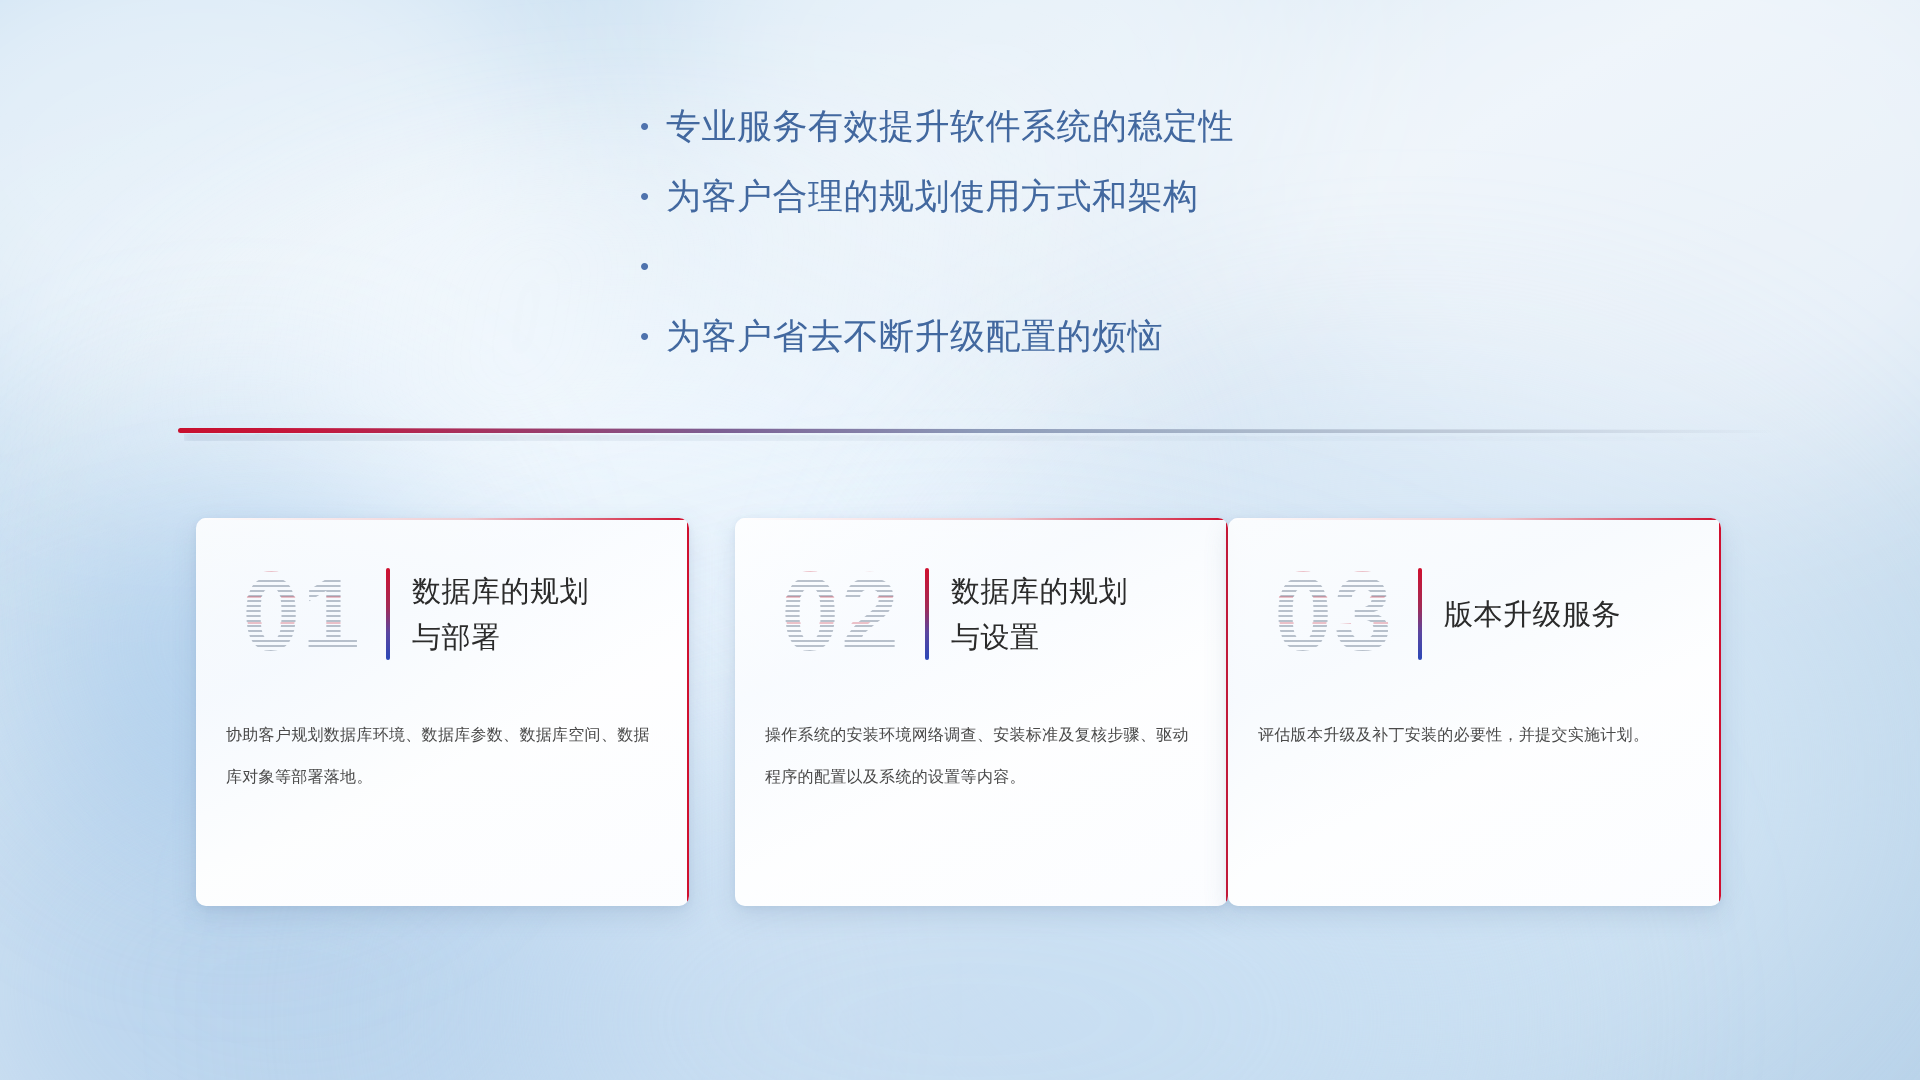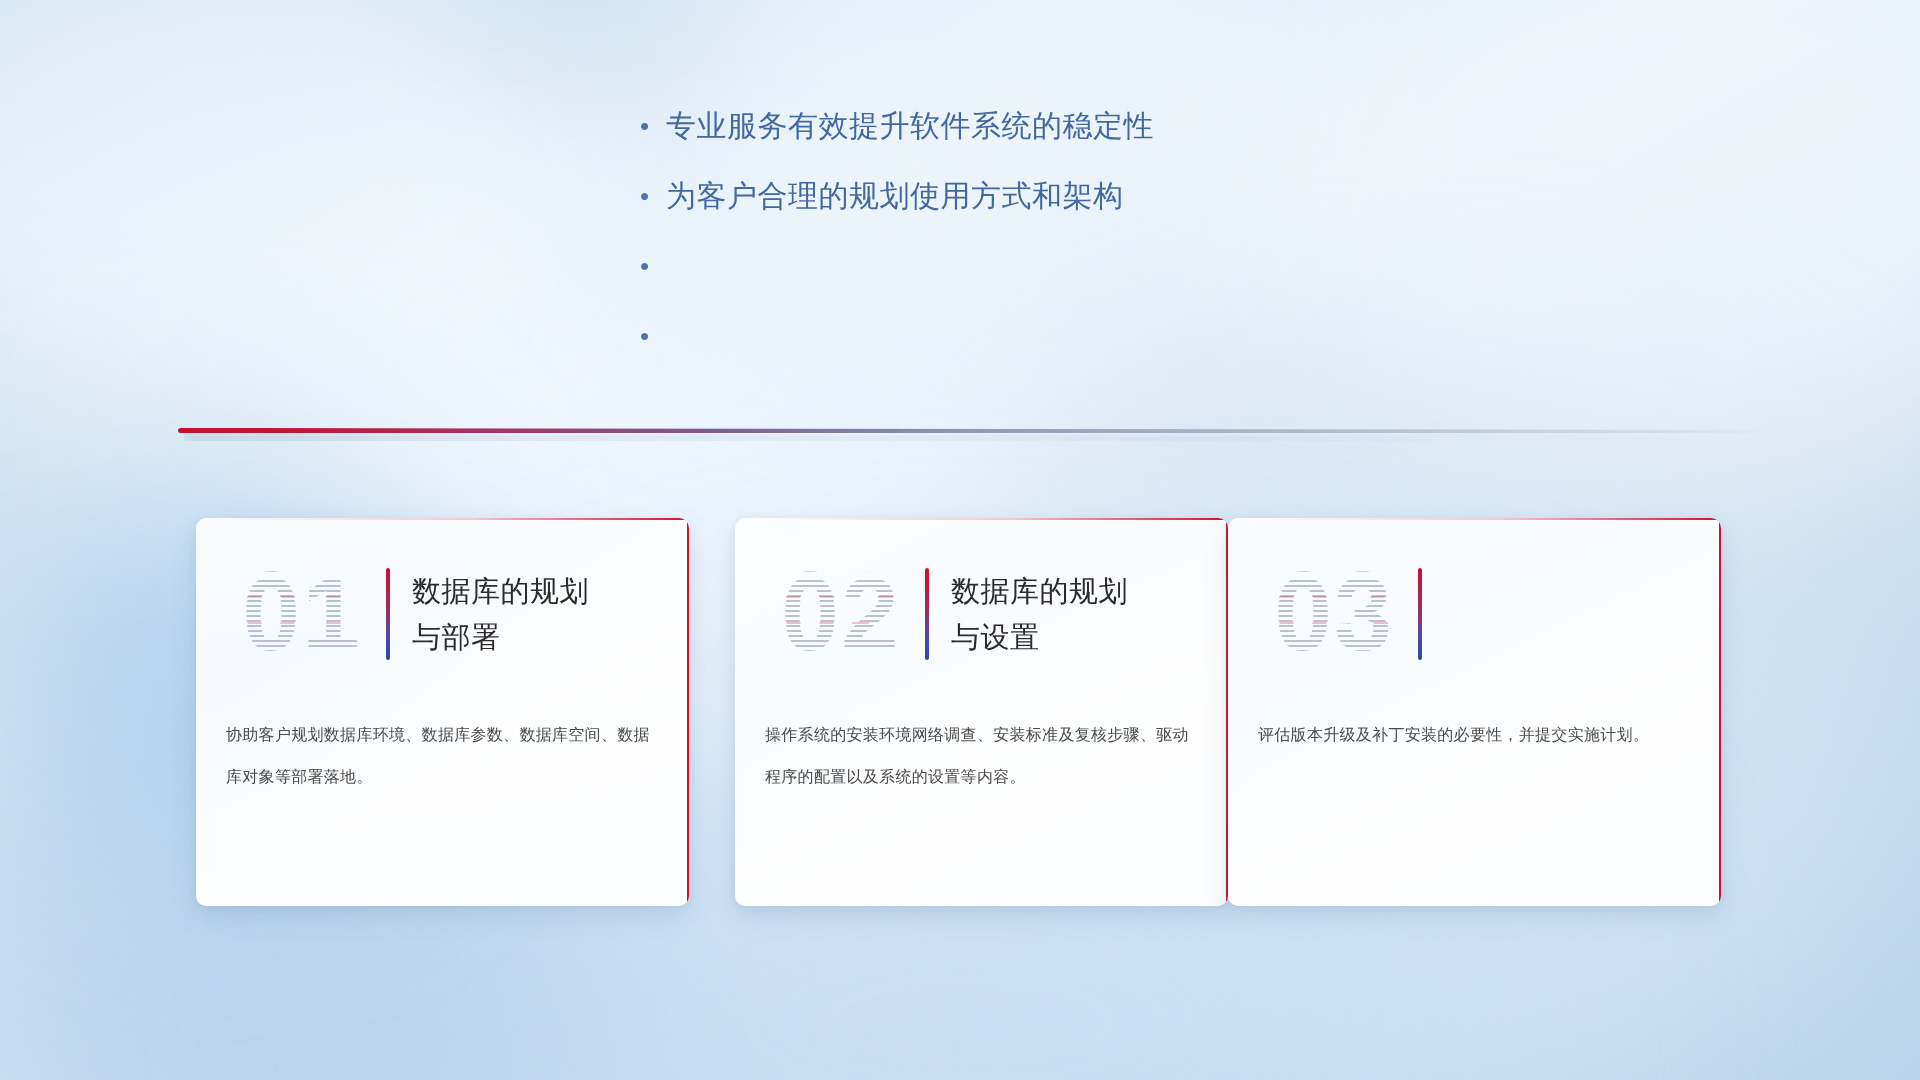--- a/index.html
+++ b/index.html
@@ -38,21 +38,21 @@
   }
   .bullet-row{
     display:flex;align-items:flex-start;
     margin-bottom:30px;
   }
   .bullet-dot{
     width:26px;flex:0 0 26px;
     color:#4e72ad;font-size:26px;line-height:40px;text-align:left;
   }
   .bullet-text{
-    font-size:30px;line-height:40px;color:#42689f;
+    font-size:35px;line-height:40px;color:#42689f;
     letter-spacing:.5px;white-space:nowrap;
   }
 
   
   #divider{position:absolute;left:178px;top:424px;width:1600px;height:22px;}
   .div-line{
     position:absolute;left:0;top:4px;width:100%;height:5px;
     background:linear-gradient(90deg,#c8102e 0%,#c4173c 8%,#9c3a69 22%,#7b5f93 34%,#8c9ab8 50%,#a8b6c9 66%,#c2cddb 82%,rgba(210,220,232,0) 100%);
     border-radius:3px;
     clip-path:polygon(0 0,100% 38%,100% 100%,0 100%);
@@ -163,20 +163,21 @@
     <span class="bullet-dot">•</span>
     <span class="bullet-text">为客户合理的规划使用方式和架构</span>
   </div>
 
   <div class="bullet-row">
     <span class="bullet-dot">•</span>
   </div>
 
   <div class="bullet-row">
     <span class="bullet-dot">•</span>
+    <span class="bullet-text">为客户省去不断升级配置的烦恼</span>
   </div>
 
 </div>
 
 <div id="divider">
   <div class="div-shadow"></div>
   <div class="div-line"></div>
 </div>
 
 <div id="cards">
@@ -209,18 +210,19 @@
     <div class="card-body">操作系统的安装环境网络调查、安装标准及复核步骤、驱动程序的配置以及系统的设置等内容。</div>
   </div>
 
   <div class="card card3">
     <div class="card-tl"></div>
     <div class="card-head">
       <div class="card-num">03</div>
       <div class="card-num-tint">03</div>
       <div class="card-bar"></div>
       <div class="card-title">
+        <div>版本升级服务</div>
       </div>
     </div>
     <div class="card-body">评估版本升级及补丁安装的必要性，并提交实施计划。</div>
   </div>
 
 </div>
 
 </body></html>

